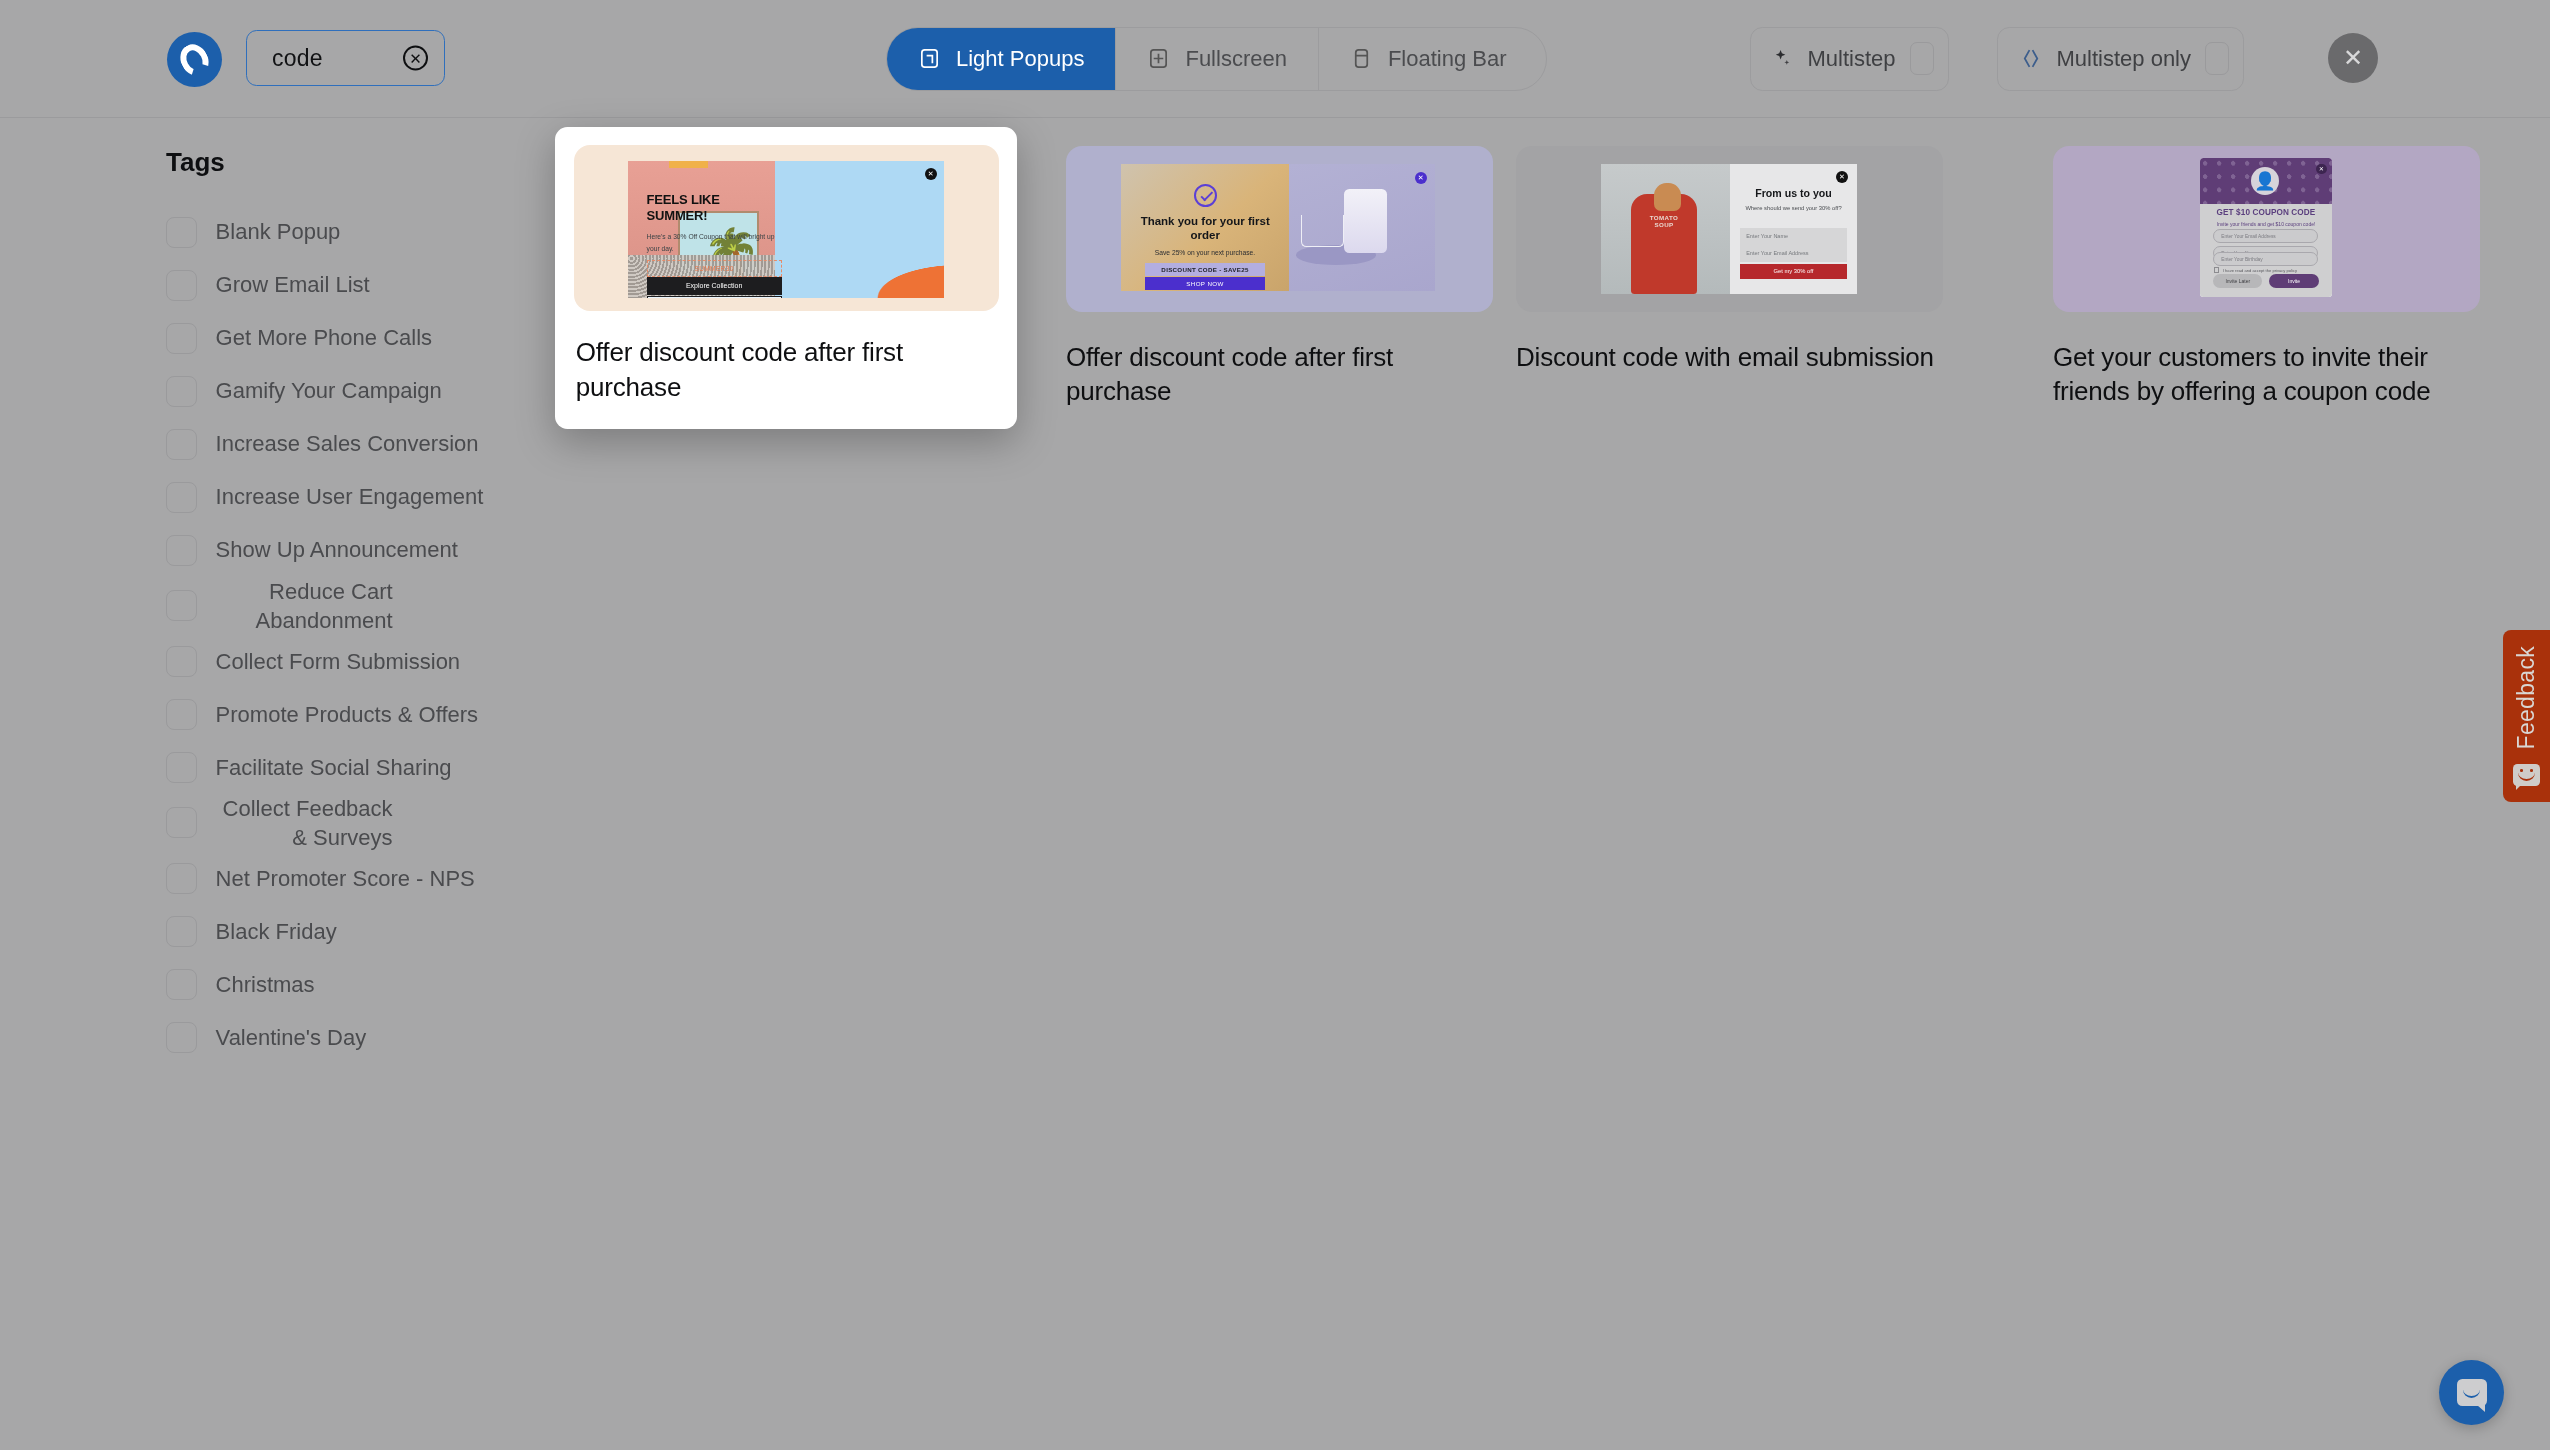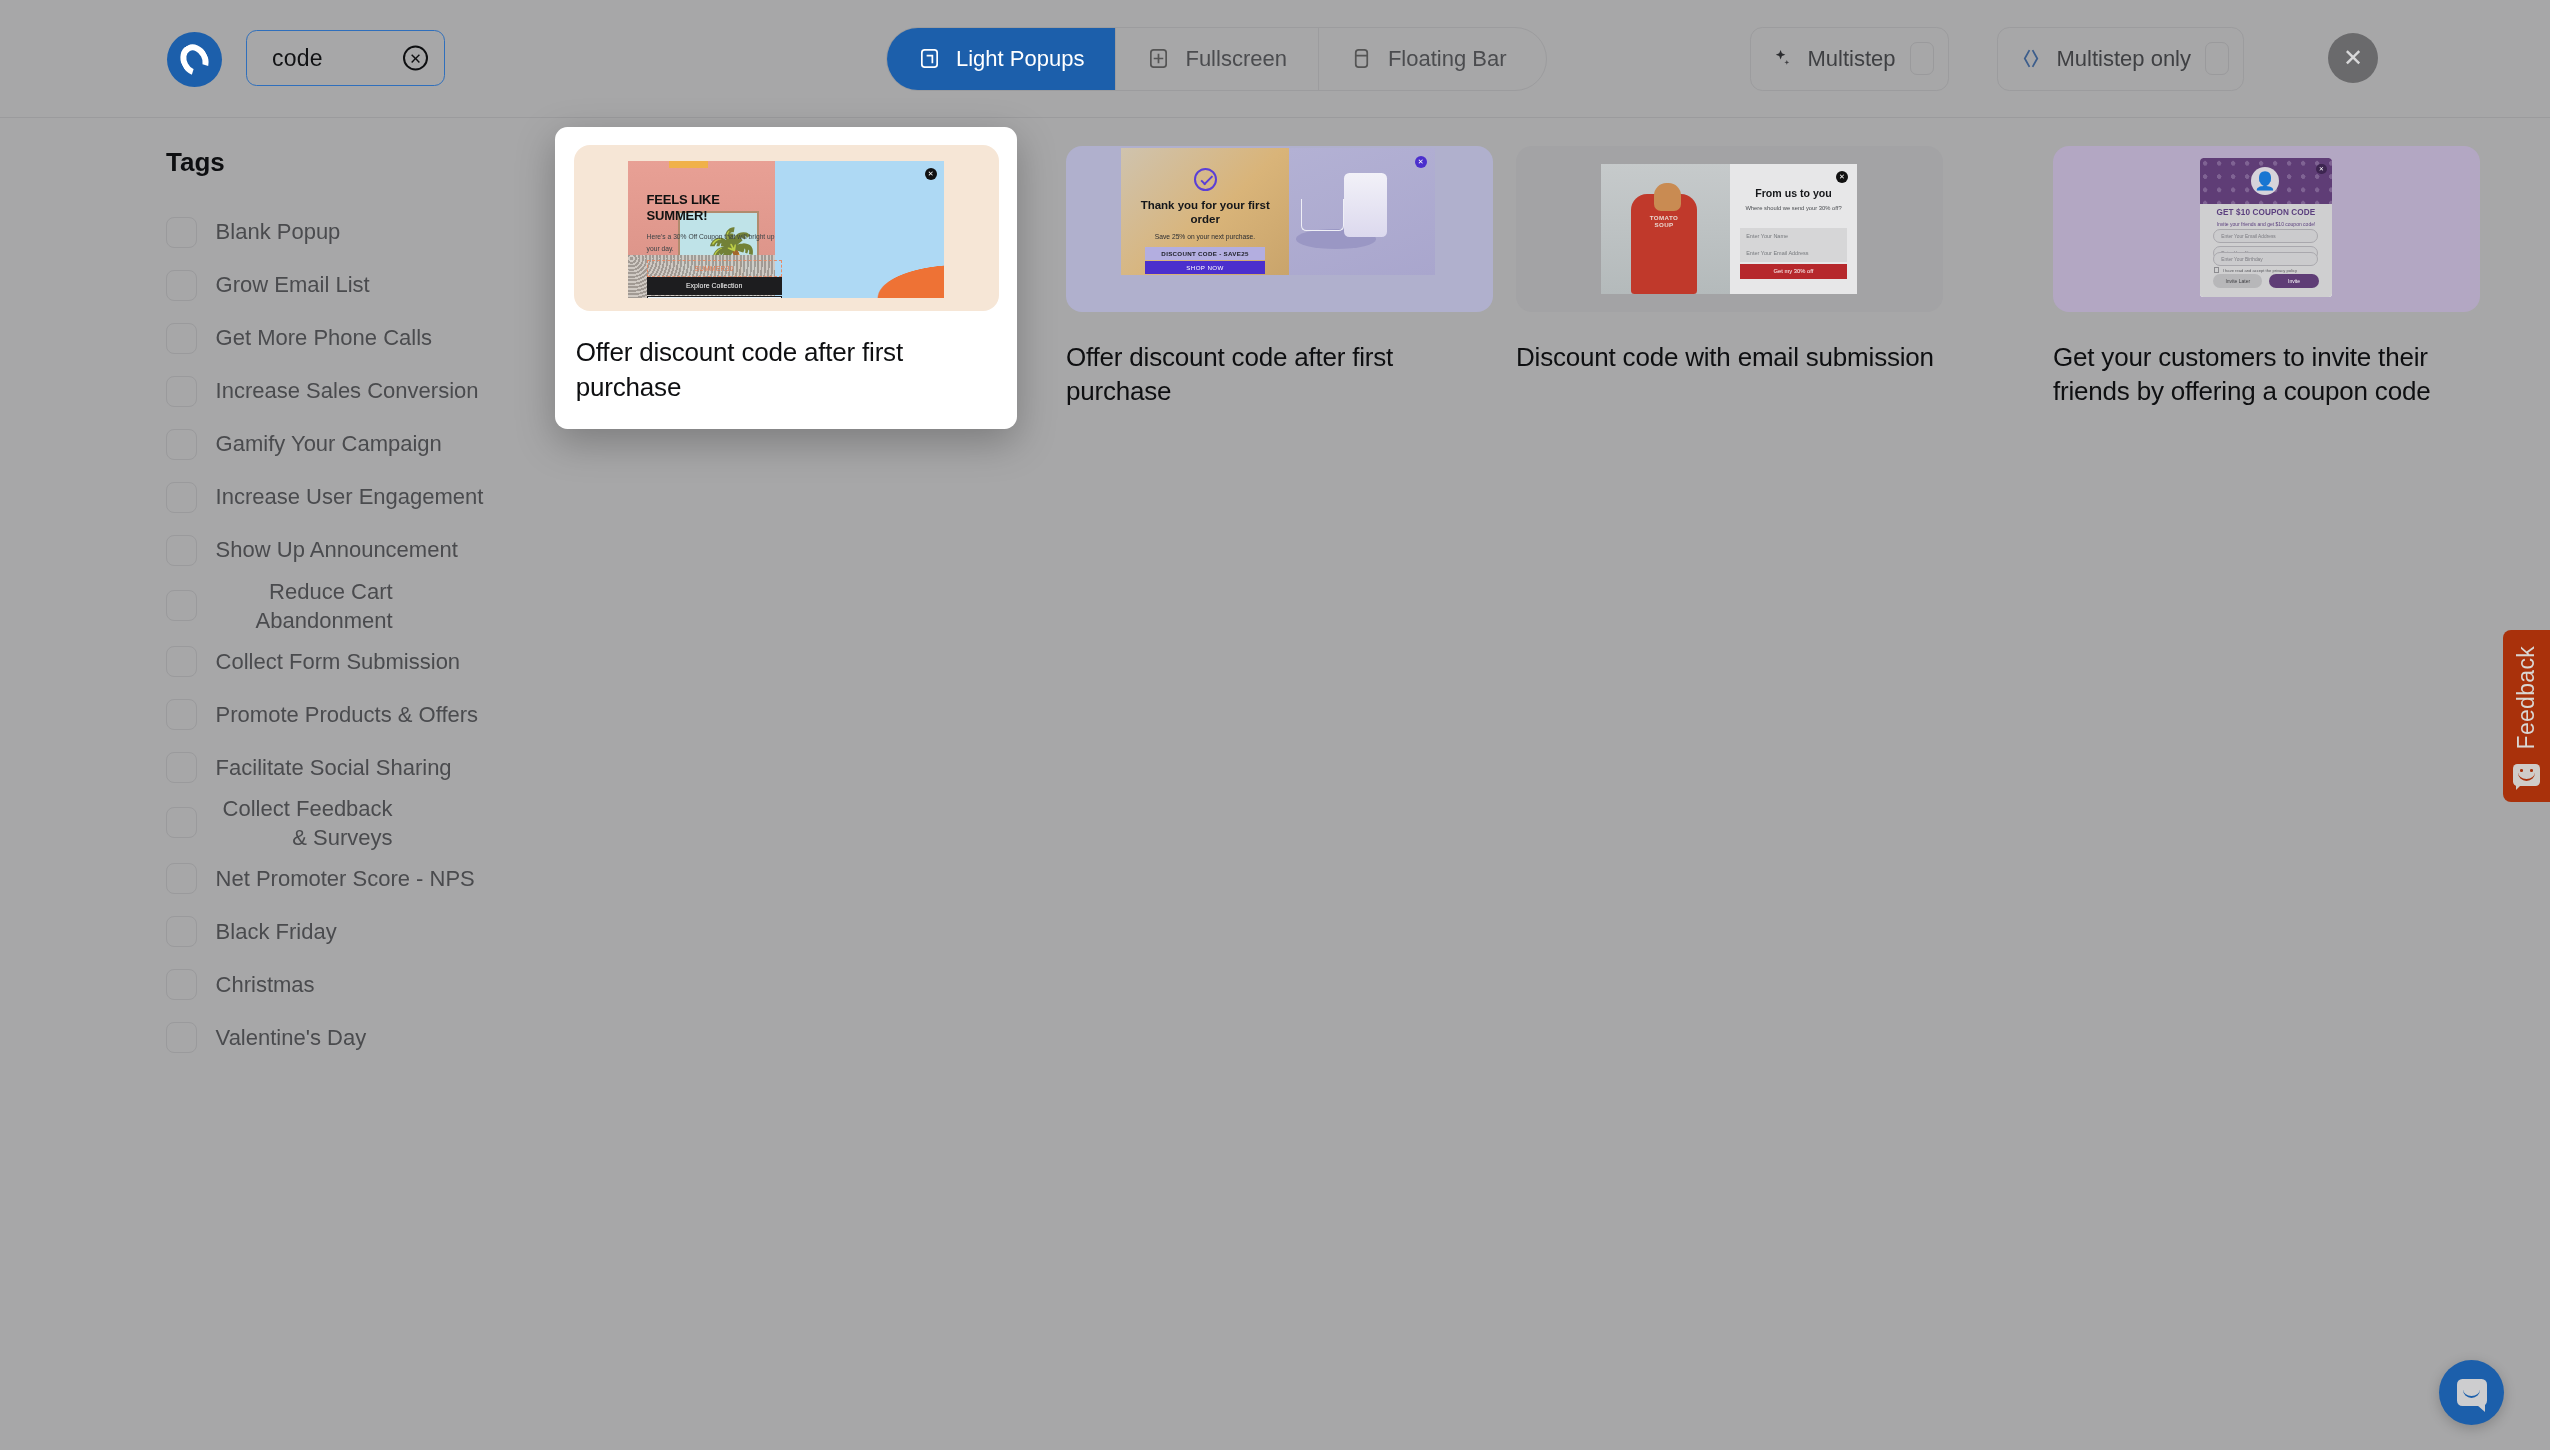--- a/index.html
+++ b/index.html
@@ -165,21 +165,21 @@
              font-size: 6.6px; color: #e8764a; letter-spacing: 0.3px; }
   .c1-btn1 { position: absolute; left: 18.6px; top: 116px; width: 135px; height: 17.7px;
              background: #1d1d1f; color: #fff; display: flex; align-items: center;
              justify-content: center; font-size: 7px; }
   .c1-btn2 { position: absolute; left: 18.6px; top: 135px; width: 135px; height: 17px;
              border: 0.9px solid #1d1d1f; background: #e9f3fb; color: #1d1d1f;
              display: flex; align-items: center; justify-content: center; font-size: 6.6px; }
 
   
   .c2-bg { position: absolute; inset: 0; background: #b0b0cd; }
-  .c2-pop { left: 55px; top: 2px; width: 314px; height: 127px; padding-left: 36px; }
+  .c2-pop { left: 55px; top: 18px; width: 314px; height: 127px; padding-left: 36px; }
   .c2-left { position: absolute; left: 0; top: 0; width: 168px; height: 127px;
              background: linear-gradient(135deg, #cfc3ae, #d9b479 55%, #c9a46b); }
   .c2-right { position: absolute; left: 168px; top: 0; width: 146px; height: 127px;
               background: linear-gradient(160deg, #b3b1d4, #a9a6cd); }
   .c2-check { position: absolute; left: 73px; top: 19.5px; width: 23px; height: 23px;
               border-radius: 50%; border: 2.3px solid #5b3fd6; }
   .c2-check:after { content: ""; position: absolute; left: 5.3px; top: 6.2px; width: 9.7px; height: 4.4px;
                     border-left: 2.3px solid #5b3fd6; border-bottom: 2.3px solid #5b3fd6;
                     transform: rotate(-45deg); }
   .c2-h { position: absolute; left: 17.7px; top: 50px; width: 133px; text-align: center;
@@ -369,25 +369,25 @@
   <div class="tag-row">
     <span class="cbox"></span>
     <span class="tlabel">Grow Email List</span>
   </div>
   <div class="tag-row">
     <span class="cbox"></span>
     <span class="tlabel">Get More Phone Calls</span>
   </div>
   <div class="tag-row">
     <span class="cbox"></span>
+    <span class="tlabel">Gamify Your Campaign</span>
+  </div>
+  <div class="tag-row">
+    <span class="cbox"></span>
     <span class="tlabel">Increase Sales Conversion</span>
-  </div>
-  <div class="tag-row">
-    <span class="cbox"></span>
-    <span class="tlabel">Gamify Your Campaign</span>
   </div>
   <div class="tag-row">
     <span class="cbox"></span>
     <span class="tlabel">Increase User Engagement</span>
   </div>
   <div class="tag-row">
     <span class="cbox"></span>
     <span class="tlabel">Show Up Announcement</span>
   </div>
   <div class="tag-row">

